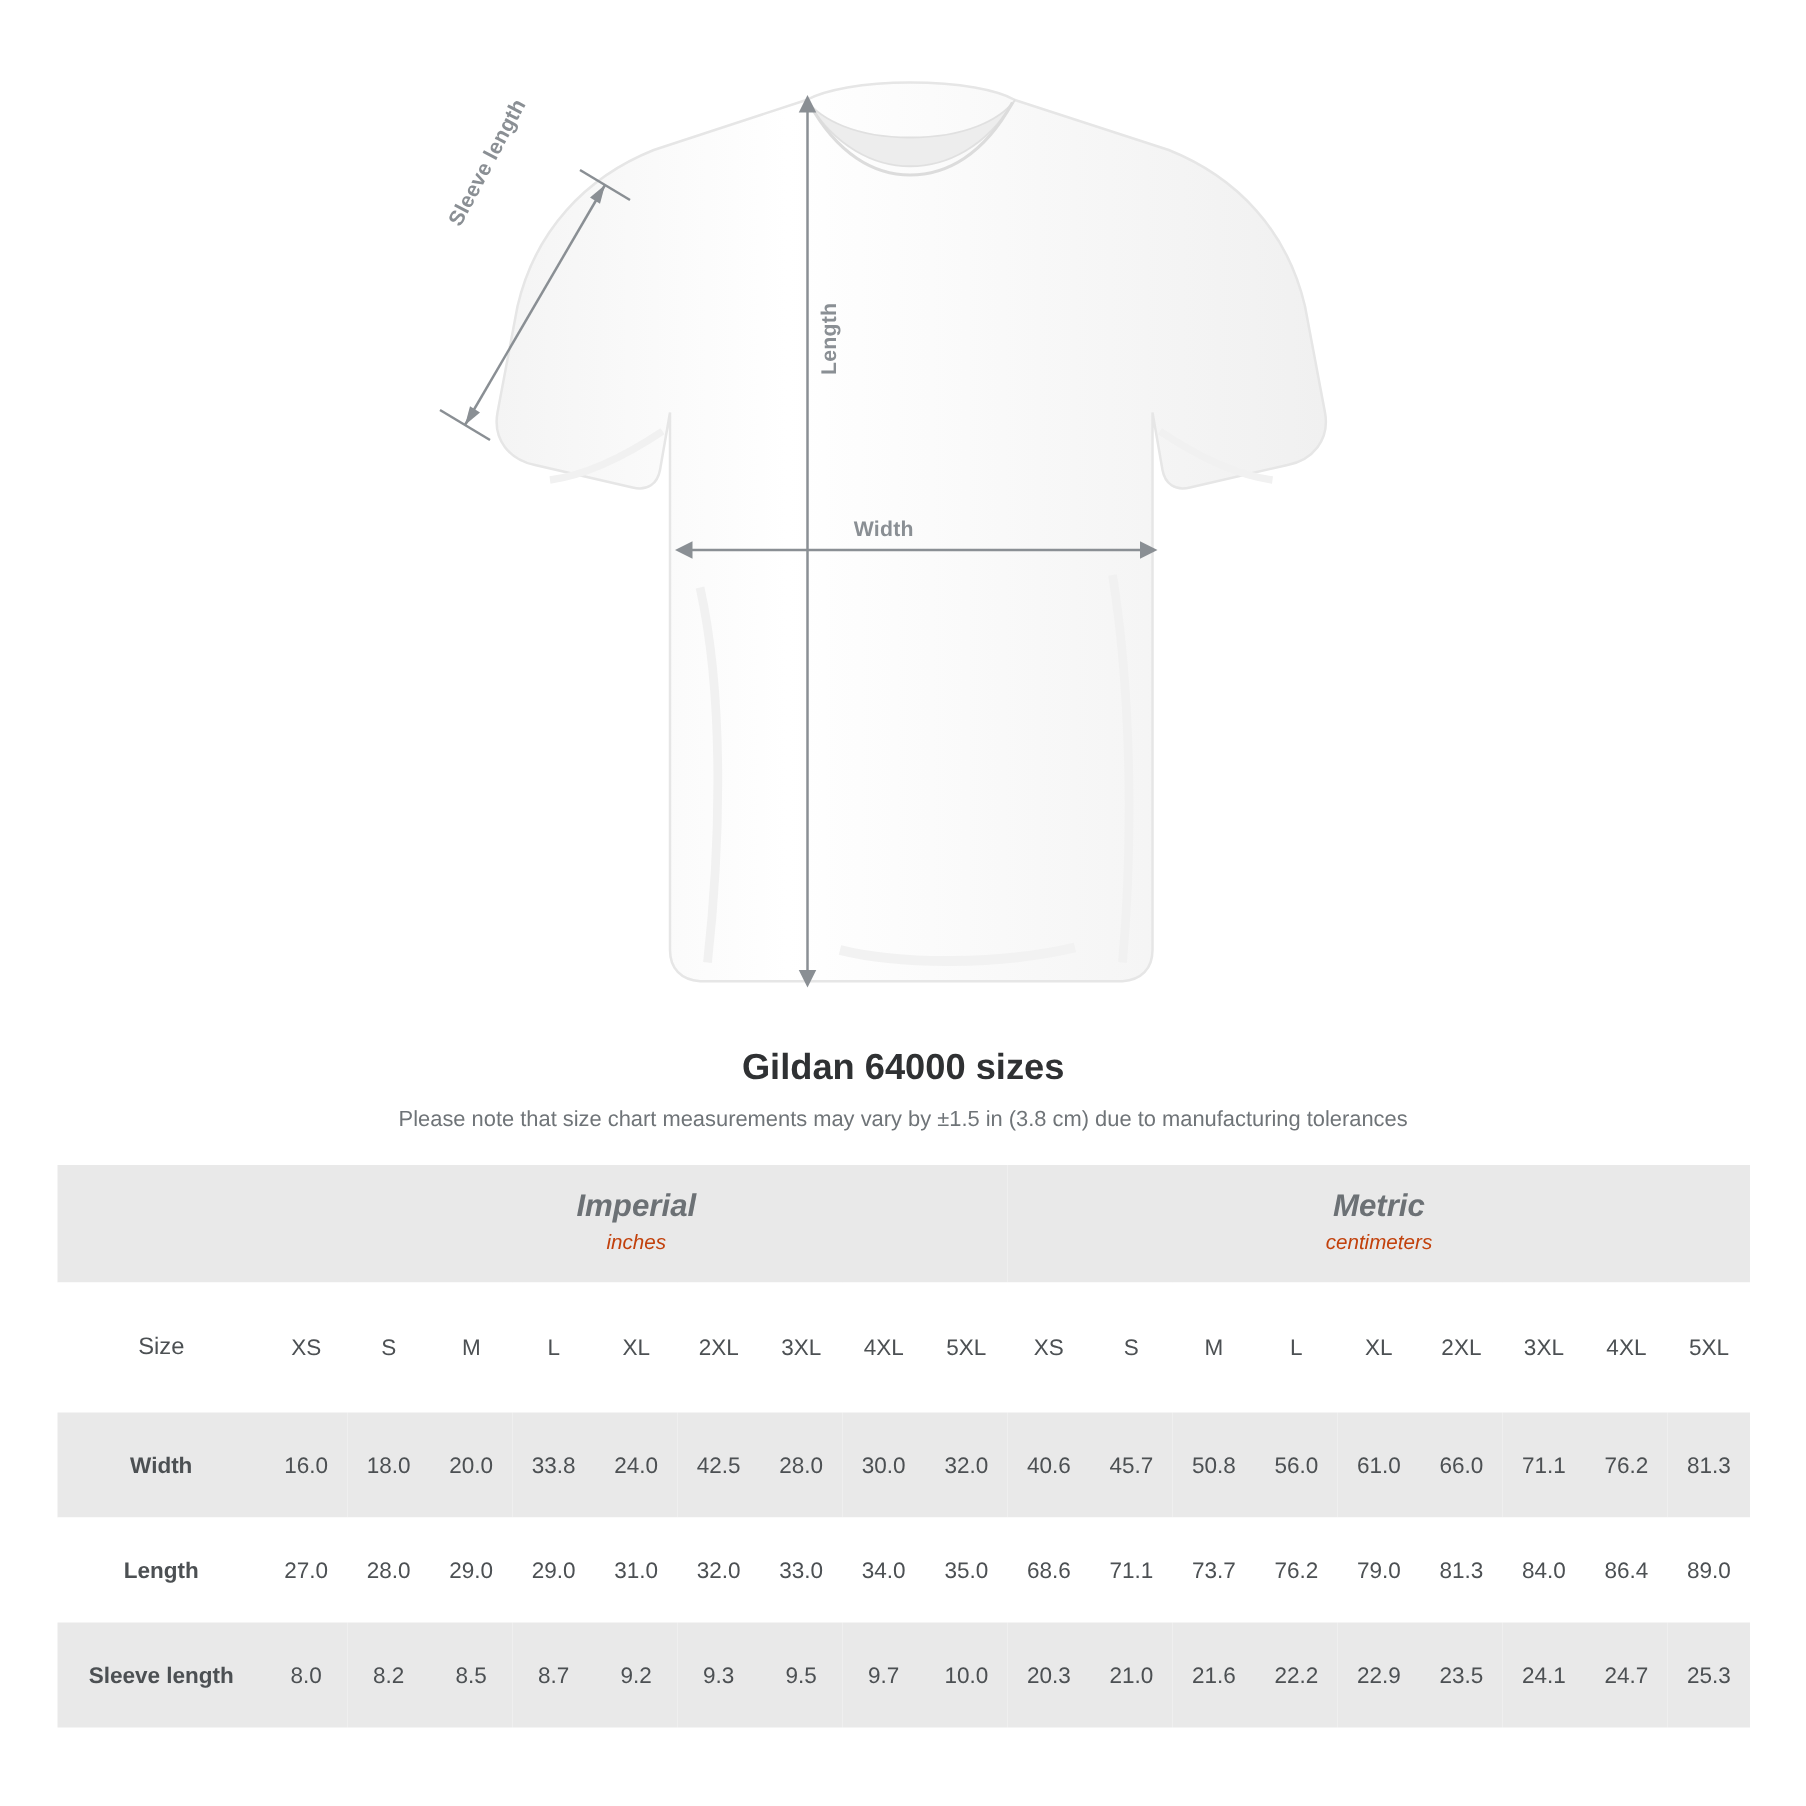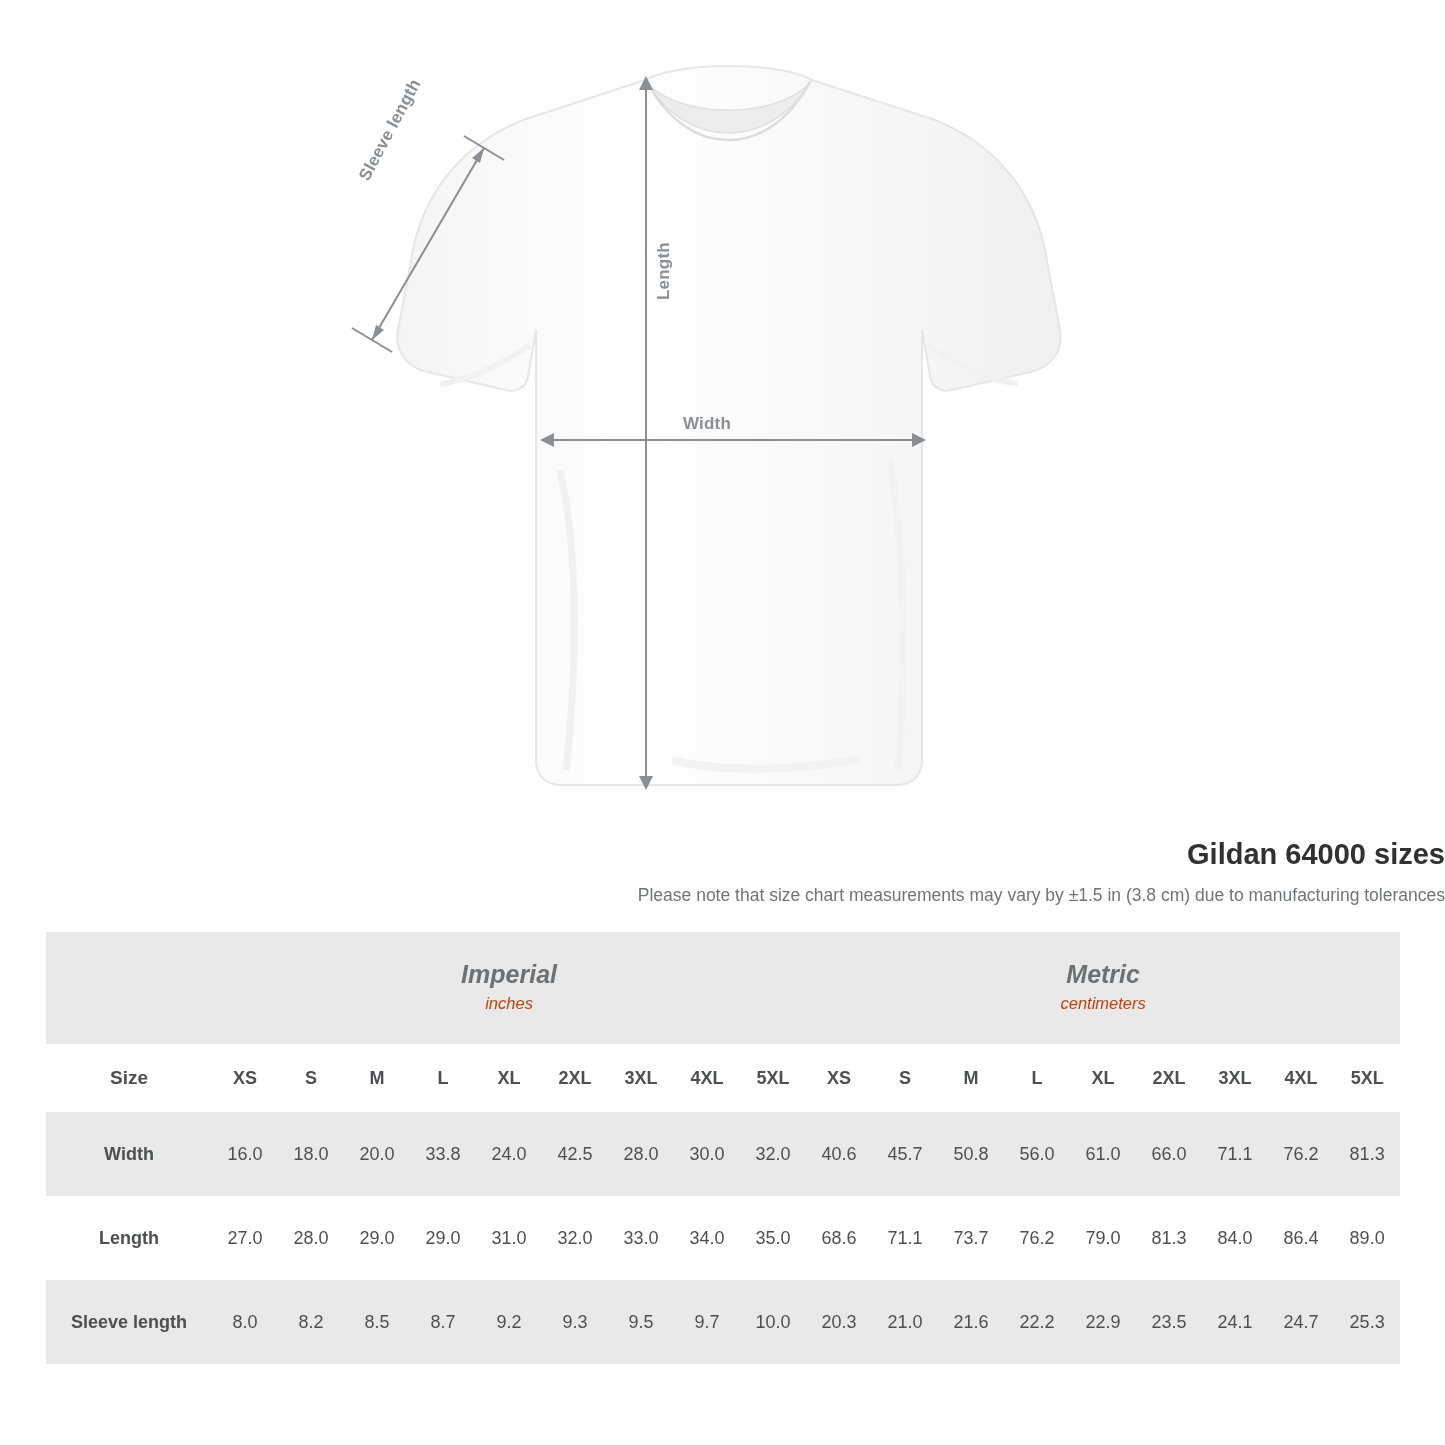--- a/index.html
+++ b/index.html
@@ -55,21 +55,21 @@
     transform-origin: left top;
   }
 
   .label-width {
     left: 683px;
     top: 414px;
   }
 
   
   .title-block {
-    text-align: right;
+    text-align: center;
     margin-top: 8px;
   }
 
   .chart-title {
     font-size: 29px;
     font-weight: bold;
     color: #2f3133;
     margin: 0 0 14px 0;
   }
 
@@ -93,43 +93,43 @@
   table.size-table td, table.size-table th {
     text-align: center;
     vertical-align: middle;
     font-size: 18px;
     color: #4c5053;
     border: 0;
     padding: 0;
   }
 
   .unit-head-row td {
-    height: 112px;
+    height: 94px;
     background: #e9e9e9;
   }
 
   .unit-title {
     font-size: 25px;
     font-weight: bold;
     font-style: italic;
     color: #6c7175;
     line-height: 1.25;
   }
 
   .unit-sub {
     font-size: 16.5px;
     font-style: italic;
     color: #c2410c;
     line-height: 1.6;
   }
 
   .header-row td {
-    height: 68px;
+    height: 104px;
     background: #ffffff;
-    font-weight: bold;
+    font-weight: normal;
     font-size: 19px;
     color: #4a4e51;
   }
 
   .header-row td.rowhead {
     font-size: 19px;
   }
 
   .data-row td {
     height: 84px;

